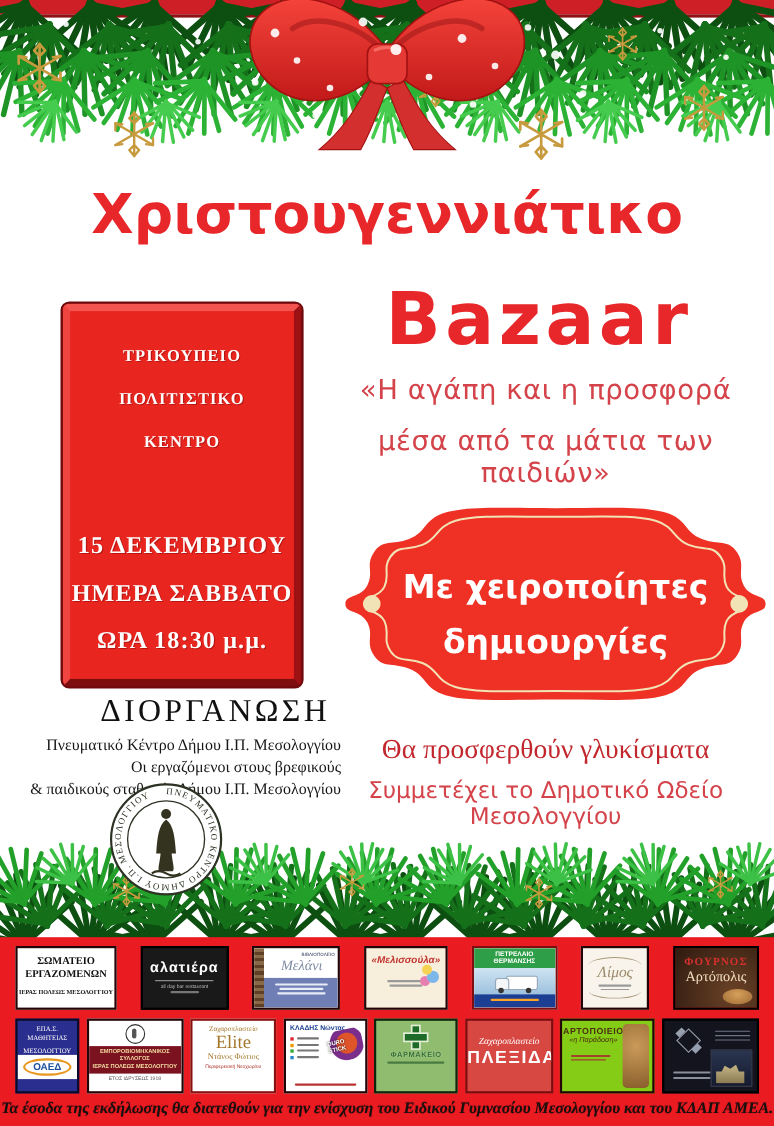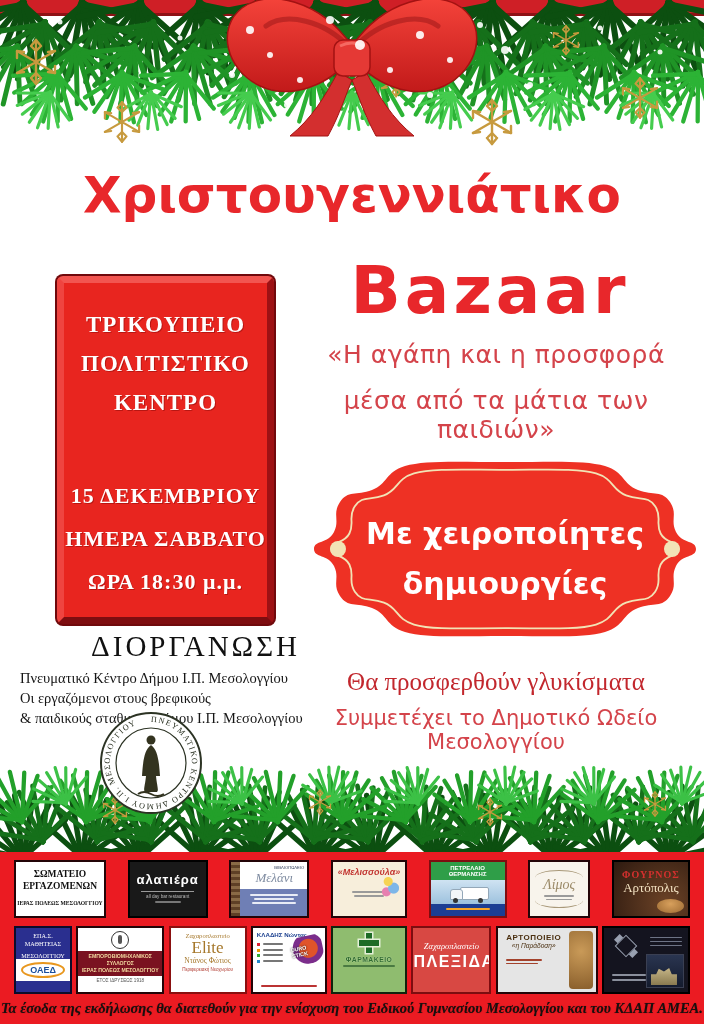--- a/index.html
+++ b/index.html
@@ -18,38 +18,38 @@
          font-size:50px;font-weight:bold;color:#e8272b;letter-spacing:0px;}
   .bazaar{position:absolute;left:290px;top:252px;width:400px;text-align:center;z-index:5;
           font-size:66px;font-weight:bold;color:#e8272b;letter-spacing:4px;}
 
   
   .venue-box{position:absolute;left:57px;top:276px;width:217px;height:348px;z-index:5;
              background:#e8251f;border:7px solid #c01717;border-top-color:#f25550;border-left-color:#ef4440;
              border-bottom-color:#7e0d10;border-right-color:#9d1114;border-radius:6px;
              box-shadow:0 0 0 2px #70090c;box-sizing:border-box;text-align:center;color:#fff;
              font-family:"Liberation Serif",serif;font-weight:bold;}
-  .venue-box .vline{font-size:23px;line-height:39px;letter-spacing:1px;text-shadow:1px 1px 0 rgba(110,0,0,.4);}
+  .venue-box .vline{font-size:15px;line-height:39px;letter-spacing:1px;text-shadow:1px 1px 0 rgba(110,0,0,.4);}
   .venue-box .gap{height:52px;}
   .venue-box .dline{font-size:22px;line-height:43px;letter-spacing:1px;text-shadow:1px 1px 0 rgba(110,0,0,.4);}
   .venue-box .pad{height:22px;}
 
   
   .quote1,.quote2{position:absolute;left:288px;width:416px;text-align:center;z-index:5;
                   color:#d4434a;font-size:25px;letter-spacing:.5px;}
   .quote1{top:340px;}.quote2{top:386px;}
 
   
   #badge-svg{position:absolute;left:310px;top:454px;z-index:5;}
   #badge-svg text{font-family:"DejaVu Sans",sans-serif;font-weight:bold;fill:#fff;font-size:30px;}
 
   
   .org-heading{position:absolute;left:30px;top:630px;width:270px;text-align:right;z-index:5;
                font-family:"Liberation Serif",serif;font-size:29px;color:#111;letter-spacing:3px;}
-  .org-lines{position:absolute;left:20px;top:668px;width:290px;text-align:left;z-index:5;
+  .org-lines{position:absolute;left:20px;top:668px;width:290px;text-align:right;z-index:5;
              font-family:"Liberation Serif",serif;font-size:14.5px;line-height:20px;color:#161616;}
   #stamp-svg{position:absolute;left:98px;top:710px;z-index:5;}
 
   
   .sweets{position:absolute;left:288px;top:668px;width:416px;text-align:center;z-index:5;
           font-family:"Liberation Serif",serif;font-size:25px;color:#c2272d;}
   .odeio1,.odeio2{position:absolute;left:288px;width:416px;text-align:center;z-index:5;
                   color:#d4434a;font-size:21px;}
   .odeio1{top:706px;}.odeio2{top:736px;}
 
@@ -149,21 +149,21 @@
   .ph-cross{width:20px;height:20px;margin:5px auto 3px;position:relative;}
   .ph-cross::before{content:"";position:absolute;left:7px;top:0;width:6px;height:20px;background:#1d6b26;
                     box-shadow:0 0 0 1.5px #e4efd8;}
   .ph-cross::after{content:"";position:absolute;top:7px;left:0;width:20px;height:6px;background:#1d6b26;
                    box-shadow:0 0 0 1.5px #e4efd8;}
   .ph-l1{font-size:6.8px;font-weight:bold;color:#2e6b2e;letter-spacing:.5px;text-shadow:0 0 1px #dfeccd;}
   .ph-bars{background:#4a7a42;}
   .c-plexidas{width:80px;background:#d84843;border-color:#7c0d10;color:#fff;}
   .ple-l1{font-family:"Liberation Serif",serif;font-style:italic;font-size:8.5px;margin-top:13px;}
   .ple-l2{font-size:16px;font-weight:bold;letter-spacing:1.5px;margin-top:2px;}
-  .c-paradosi{width:102px;background:#e5e5e5;}
+  .c-paradosi{width:86px;background:#84cc16;}
   .par-l1{font-size:8px;font-weight:bold;color:#4a2f10;margin:5px 26px 0 0;letter-spacing:.5px;}
   .par-l2{font-size:6.6px;font-style:italic;color:#4a2f10;margin-right:26px;}
   .par-bread{position:absolute;right:3px;top:3px;bottom:3px;width:24px;border-radius:4px;
              background:radial-gradient(circle at 50% 35%,#c99a58,#8a5f2c);}
   .par-bars{margin-left:8px;margin-right:34px;background:#a3422c;}
   .c-dark{width:88px;background:#14141f;border-color:#000;}
   .dar-emblem{position:absolute;left:14px;top:10px;width:14px;height:14px;border:1.5px solid #98a0b0;
               transform:rotate(45deg);
               box-shadow:-9px 0 0 -4px #98a0b0,9px 0 0 -4px #98a0b0;}
   .dar-bars{position:absolute;left:8px;bottom:8px;width:34px;}

